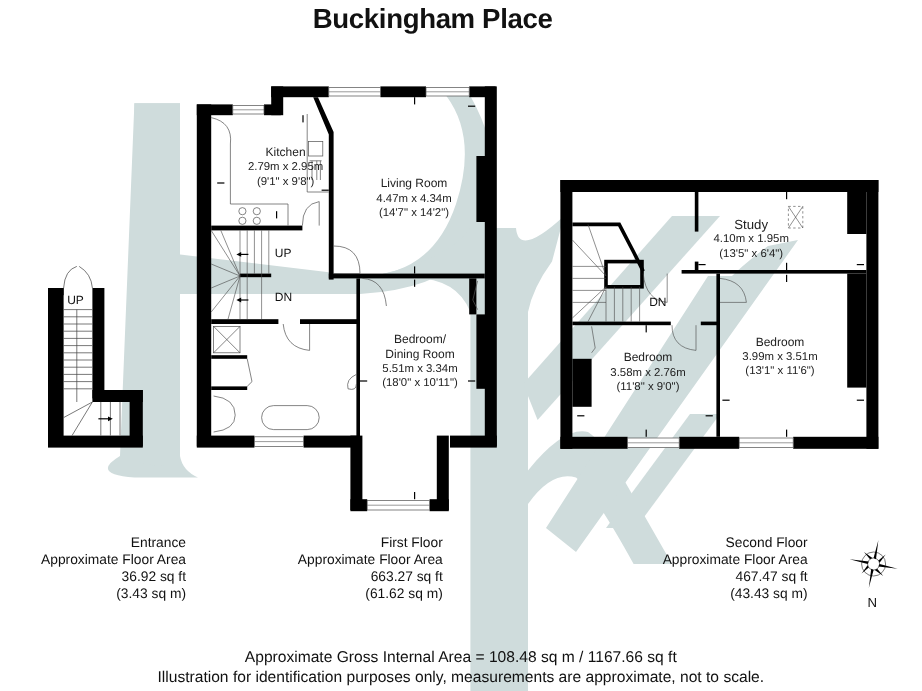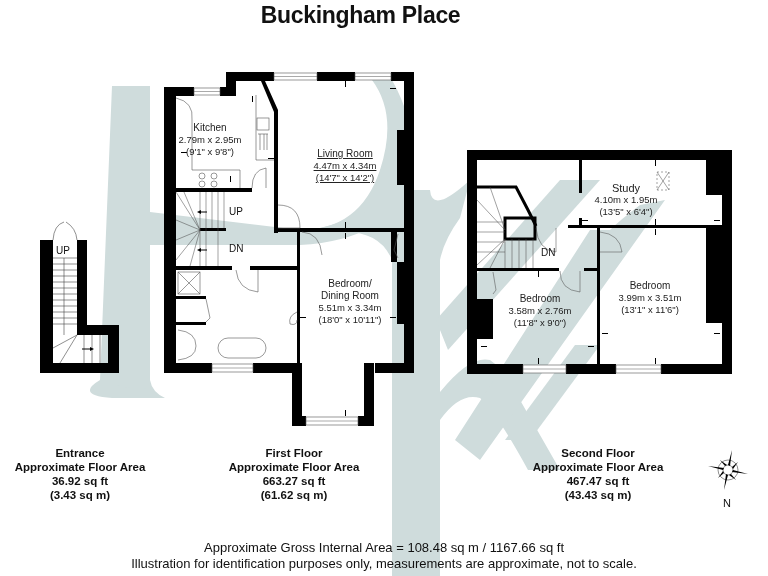--- a/index.html
+++ b/index.html
@@ -1,21 +1,21 @@
 <!DOCTYPE html>
 <html><head>
 <meta charset="utf-8">
 <style>
   html, body { margin:0; padding:0; background:#ffffff; }
   body { width:768px; height:576px; position:relative; overflow:hidden; font-family:"Liberation Sans", sans-serif; color:#111; }
   .title { position:absolute; left:0; top:0; width:721px; text-align:center; font-weight:bold; font-size:23px; line-height:30px; letter-spacing:-0.3px; }
   svg.plan { position:absolute; left:0; top:0; }
   .room-label { position:absolute; text-align:center; font-size:9.5px; line-height:12px; color:#222; }
   .room-label .name { font-size:10px; }
-  .floor-label { position:absolute; text-align:center; font-size:11.5px; line-height:14px; color:#111;font-weight:bold; }
+  .floor-label { position:absolute; text-align:right; font-size:11.5px; line-height:14px; color:#111; }
   .stair-tag { position:absolute; font-size:10px; color:#111; }
   .footer { position:absolute; left:0; width:768px; text-align:center; font-size:13px; line-height:16px; color:#111; }
   .compass-n { position:absolute; font-size:11px; }
 </style>
 </head>
 <body>
 
 <div class="title">Buckingham Place</div>
 
 <svg class="plan" width="768" height="576" viewBox="0 0 768 576">
@@ -214,26 +214,26 @@
     <polygon points="5,0 20,4 4,2" fill="#000"></polygon>
     <polygon points="0,5 -4,20 -2,4" fill="#000"></polygon>
     <polygon points="-5,0 -20,-4 -4,-2" fill="#000"></polygon>
     <polygon points="4,-3 10,-8 5,-1" fill="#000"></polygon>
     <polygon points="3,4 8,10 1,5" fill="#000"></polygon>
     <polygon points="-4,3 -10,8 -5,1" fill="#000"></polygon>
     <polygon points="-3,-4 -8,-10 -1,-5" fill="#000"></polygon>
   </g>
 </svg>
 
-<div class="room-label" style="left:170px;top:122px;width:80px;">
+<div class="room-label" style="left:198px;top:122px;width:80px;">
   <div class="name">Kitchen</div>
   <div>2.79m x 2.95m</div>
   <div>(9'1" x 9'8")</div>
 </div>
-<div class="room-label" style="left:300px;top:148px;width:90px;text-decoration:underline;">
+<div class="room-label" style="left:300px;top:148px;width:90px;">
   <div class="name">Living Room</div>
   <div>4.47m x 4.34m</div>
   <div>(14'7" x 14'2")</div>
 </div>
 <div class="room-label" style="left:305px;top:278px;width:90px;">
   <div class="name">Bedroom/</div>
   <div class="name">Dining Room</div>
   <div>5.51m x 3.34m</div>
   <div>(18'0" x 10'11")</div>
 </div>

